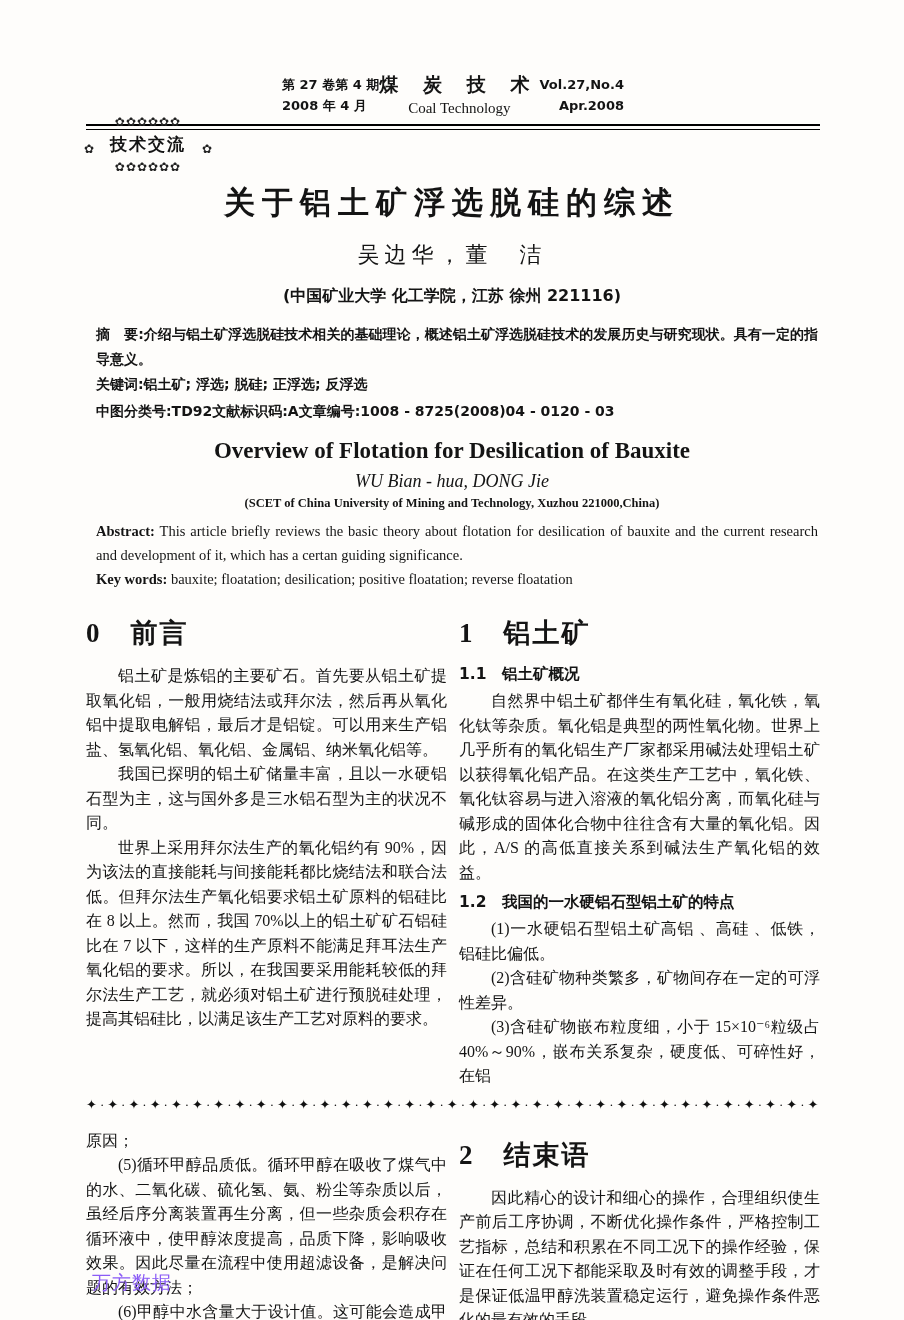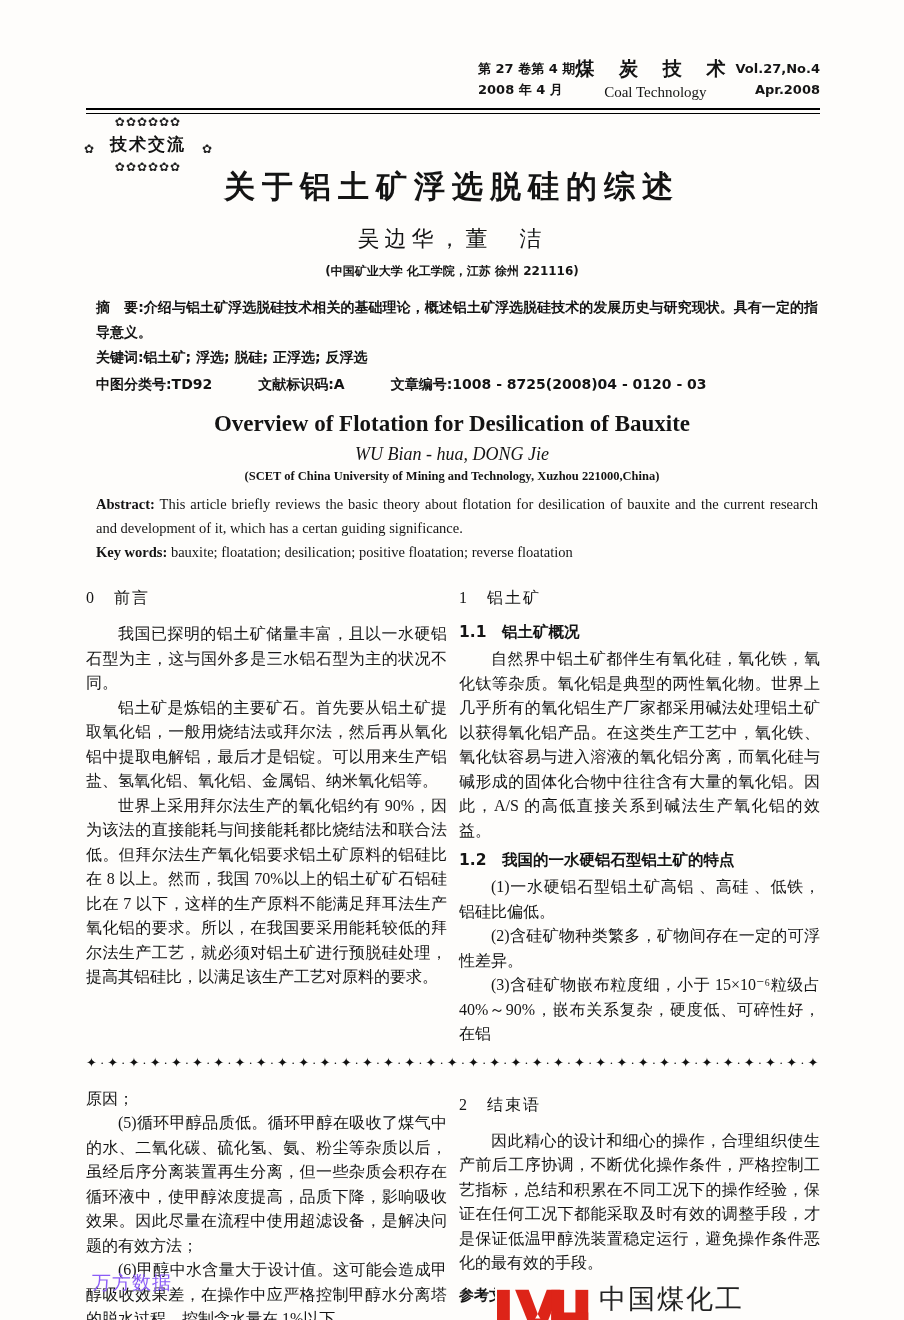--- a/index.html
+++ b/index.html
@@ -2,22 +2,22 @@
 <html><head>
 <meta charset="utf-8">
 <style>
   html,body{margin:0;padding:0;background:#888;}
   .page{
     position:relative; width:904px; height:1320px; margin:0 auto;
     background:#fefdfb; color:#141414; overflow:hidden;
     font-family:"Liberation Serif","DejaVu Serif",serif;
   }
   
-  .header{display:flex; justify-content:flex-end; align-items:center;
-    padding:56px 84px 0 86px;}
+  .header{display:flex; justify-content:center; align-items:center;
+    padding:72px 84px 0 86px;}
   .hdr-side{font-family:"DejaVu Sans",sans-serif; font-weight:700; font-size:13px;
     line-height:21px;}
   .hdr-left{text-align:left;}
   .hdr-right{text-align:right;}
   .hdr-center{text-align:center;}
   .hdr-cn{font-size:19px; font-weight:700; letter-spacing:10px;}
   .hdr-en{font-size:15px; margin-top:2px;}
   .rule-double{margin:7px 84px 0 86px; border-top:2.5px solid #000;
     border-bottom:1.5px solid #000; height:3px;}
   
@@ -26,37 +26,37 @@
   .badge .orn{font-size:12px; line-height:12px; letter-spacing:1px; color:#222;}
   .badge .orn-side{position:absolute; top:26px; font-size:12px; color:#222;}
   .badge .orn-l{left:-2px;}
   .badge .orn-r{right:-2px;}
   .badge .badge-label{font-family:"DejaVu Sans",sans-serif; font-weight:700;
     font-size:17px; letter-spacing:2px; margin:5px 0;}
   
   .title-cn{margin-top:52px; text-align:center; font-size:31px; font-weight:700;
     letter-spacing:7px;}
   .authors-cn{margin-top:16px; text-align:center; font-size:22px; letter-spacing:5px;}
-  .affil-cn{margin-top:9px; text-align:center; font-size:12px; font-weight:600;
+  .affil-cn{margin-top:16px; text-align:center; font-size:16px; font-weight:600;
     font-family:"DejaVu Sans",sans-serif;}
   .abs-block{margin:15px 86px 0 96px; font-family:"DejaVu Sans",sans-serif;
     font-weight:600; font-size:14px; line-height:25px; text-align:justify;}
   .abs-block b{font-weight:700;}
-  .meta-line{display:flex; gap:46px; margin-top:2px;}
+  .meta-line{display:flex; margin-top:2px;}
   
   .title-en{margin-top:14px; text-align:center; font-size:23px; font-weight:700;}
   .authors-en{margin-top:7px; text-align:center; font-size:18px;font-style:italic;}
   .affil-en{margin-top:4px; text-align:center; font-size:12.5px; font-weight:600;}
   .abs-en{margin:8px 86px 0 96px; font-size:14.5px; line-height:24px;
     text-align:justify;}
   .abs-en b{font-weight:700;}
   
   .cols{display:flex; gap:12px; margin:16px 84px 0 86px;}
   .col{width:50%;}
-  h2.sec{font-size:16px; font-weight:400; letter-spacing:2px; margin:8px 0 13px 0;}
+  h2.sec{font-size:27px; font-weight:700; letter-spacing:2px; margin:8px 0 13px 0;}
   h3.sub{font-family:"DejaVu Sans",sans-serif; font-size:15.5px; font-weight:700;
     margin:7px 0 4px 0;}
   p.body{font-size:16px; line-height:24.5px; text-align:justify; text-indent:2em;
     margin:0;}
   p.noindent{text-indent:0;}
   .divider{margin:8px 84px 0 86px; font-size:13px; letter-spacing:3px;
     white-space:nowrap; overflow:hidden; color:#111;}
   
   .refs{position:relative; margin-top:10px;}
   .refs-label{font-family:"DejaVu Sans",sans-serif; font-weight:700; font-size:15px;}
@@ -116,22 +116,22 @@
   <div class="authors-en">WU Bian - hua, DONG Jie</div>
   <div class="affil-en">(SCET of China University of Mining and Technology, Xuzhou 221000,China)</div>
   <div class="abs-en">
     <div><b>Abstract:</b> <span>This article briefly reviews the basic theory about flotation for desilication of bauxite and the current research and development of it, which has a certan guiding significance.</span></div>
     <div><b>Key words:</b> <span>bauxite; floatation; desilication; positive floatation; reverse floatation</span></div>
   </div>
 
   <div class="cols">
     <div class="col">
       <h2 class="sec">0　前言</h2>
+      <p class="body">铝土矿是炼铝的主要矿石。首先要从铝土矿提取氧化铝，一般用烧结法或拜尔法，然后再从氧化铝中提取电解铝，最后才是铝锭。可以用来生产铝盐、氢氧化铝、氧化铝、金属铝、纳米氧化铝等。</p>
       <p class="body">我国已探明的铝土矿储量丰富，且以一水硬铝石型为主，这与国外多是三水铝石型为主的状况不同。</p>
-      <p class="body">铝土矿是炼铝的主要矿石。首先要从铝土矿提取氧化铝，一般用烧结法或拜尔法，然后再从氧化铝中提取电解铝，最后才是铝锭。可以用来生产铝盐、氢氧化铝、氧化铝、金属铝、纳米氧化铝等。</p>
       <p class="body">世界上采用拜尔法生产的氧化铝约有 90%，因为该法的直接能耗与间接能耗都比烧结法和联合法低。但拜尔法生产氧化铝要求铝土矿原料的铝硅比在 8 以上。然而，我国 70%以上的铝土矿矿石铝硅比在 7 以下，这样的生产原料不能满足拜耳法生产氧化铝的要求。所以，在我国要采用能耗较低的拜尔法生产工艺，就必须对铝土矿进行预脱硅处理，提高其铝硅比，以满足该生产工艺对原料的要求。</p>
     </div>
     <div class="col">
       <h2 class="sec">1　铝土矿</h2>
       <h3 class="sub">1.1　铝土矿概况</h3>
       <p class="body">自然界中铝土矿都伴生有氧化硅，氧化铁，氧化钛等杂质。氧化铝是典型的两性氧化物。世界上几乎所有的氧化铝生产厂家都采用碱法处理铝土矿以获得氧化铝产品。在这类生产工艺中，氧化铁、氧化钛容易与进入溶液的氧化铝分离，而氧化硅与碱形成的固体化合物中往往含有大量的氧化铝。因此，A/S 的高低直接关系到碱法生产氧化铝的效益。</p>
       <h3 class="sub">1.2　我国的一水硬铝石型铝土矿的特点</h3>
       <p class="body">(1)一水硬铝石型铝土矿高铝 、高硅 、低铁，铝硅比偏低。</p>
       <p class="body">(2)含硅矿物种类繁多，矿物间存在一定的可浮性差异。</p>
       <p class="body">(3)含硅矿物嵌布粒度细，小于 15×10⁻⁶粒级占 40%～90%，嵌布关系复杂，硬度低、可碎性好，在铝</p>

